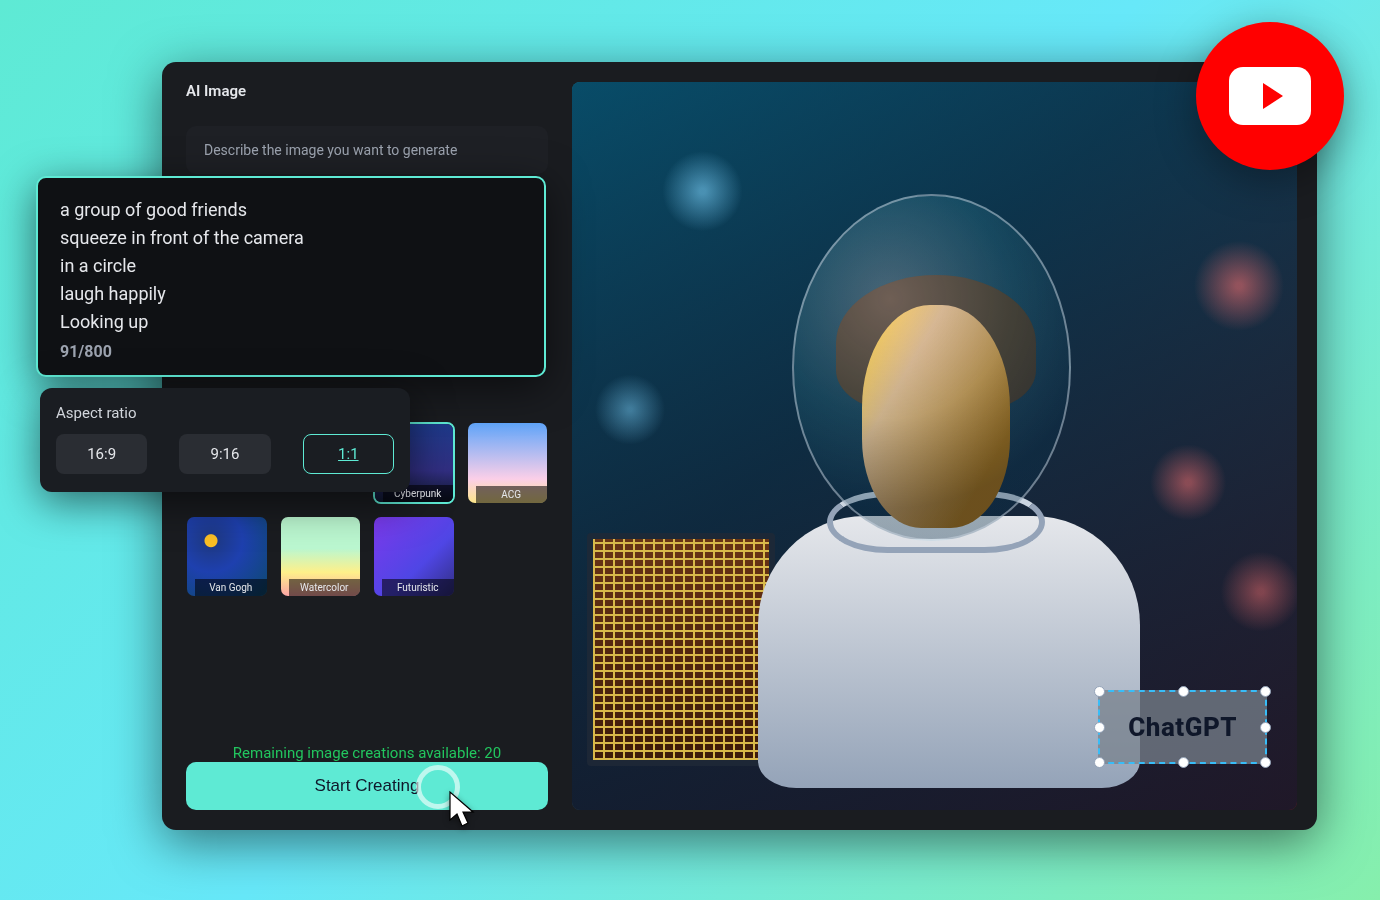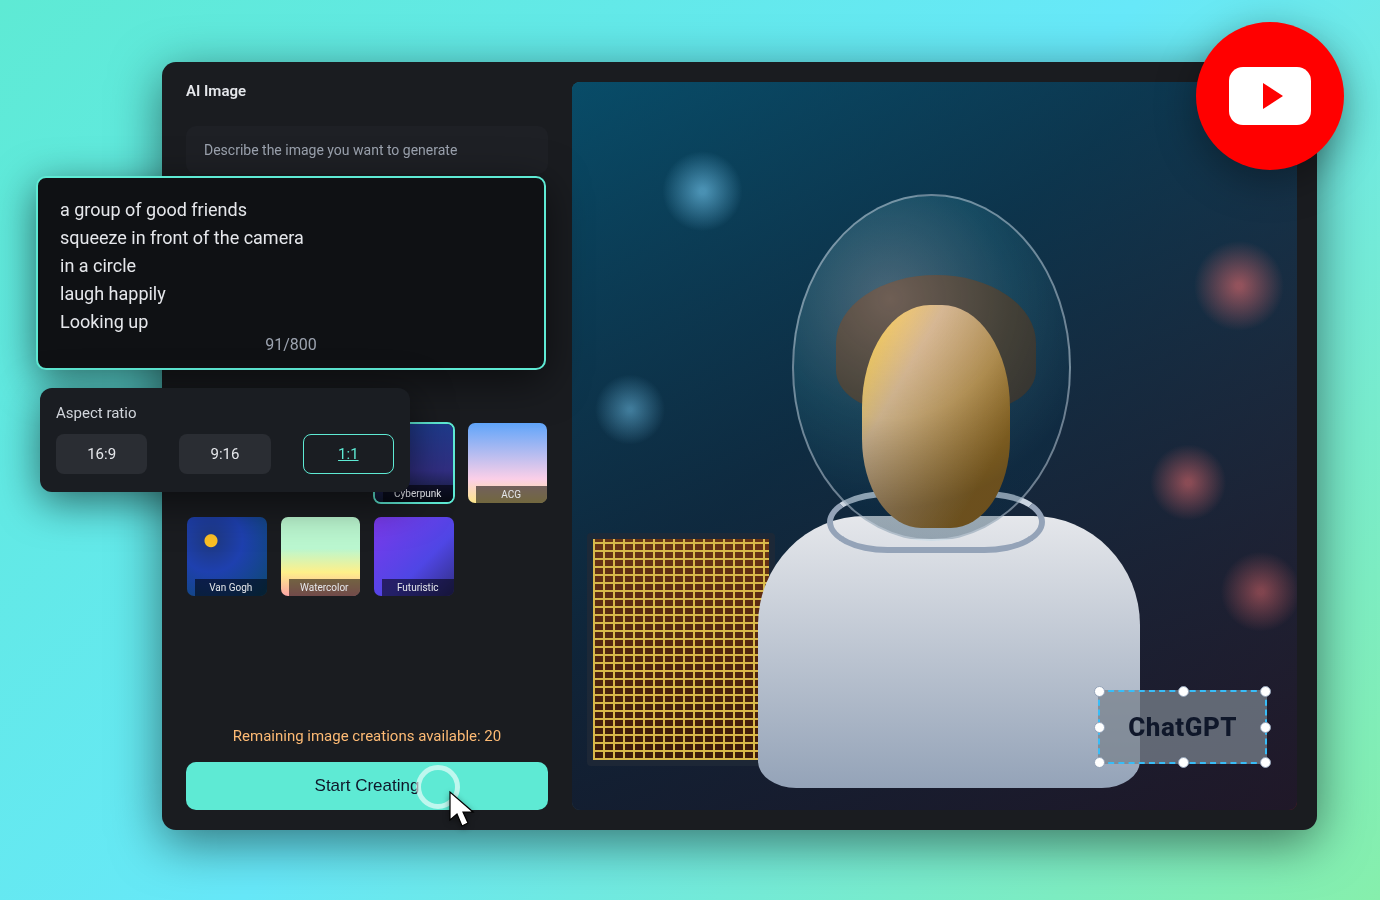--- a/index.html
+++ b/index.html
@@ -83,25 +83,25 @@
       background: rgba(0,0,0,0.55);
     }
     .style-vis { width:100%; height:100%; }
     .cyberpunk-bg { background: linear-gradient(180deg,#1e3a8a,#312e81 60%,#0f172a); }
     .acg-bg { background: linear-gradient(180deg,#60a5fa,#fbcfe8 70%,#fde68a); }
     .vangogh-bg { background: radial-gradient(circle at 30% 30%,#fbbf24 6px,#1e3a8a 7px,#1e40af 40%,#0c4a6e); }
     .cgi-bg { background: linear-gradient(135deg,#6b7280,#374151); }
     .watercolor-bg { background: linear-gradient(180deg,#bbf7d0 40%,#fef08a 70%,#fca5a5);}
     .futuristic-bg { background: linear-gradient(135deg,#7c3aed,#4f46e5 60%,#312e81);}
     .remaining {
-      color: #fdba74;
+      color: #22c55e;
       font-size: 15px;
       text-align: center;
       margin-top: 20px;
-      margin-bottom: 17px;
+      margin-bottom: 0;
     }
     .start-btn {
       width: 100%;
       padding: 14px;
       background: #5eead4;
       border: none;
       border-radius: 10px;
       color: #0f172a;
       font-size: 17px;
       font-weight: 500;
@@ -244,22 +244,23 @@
     }
     .prompt-text {
       color: #e5e7eb;
       font-size: 18px;
       line-height: 1.55;
       white-space: pre-line;
     }
     .char-count {
       color: #9ca3af;
       font-size: 16px;
-      text-align: center;
-      margin-top: 0;
+      text-align: left;
+      margin-top: 7px;
+      font-weight: bold;
     }
     .aspect-popup {
       position: absolute;
       top: 388px;
       left: 40px;
       width: 370px;
       background: #1a1d22;
       border-radius: 12px;
       padding: 16px 16px 18px;
       box-shadow: 0 10px 42px rgba(0,0,0,0.55);

